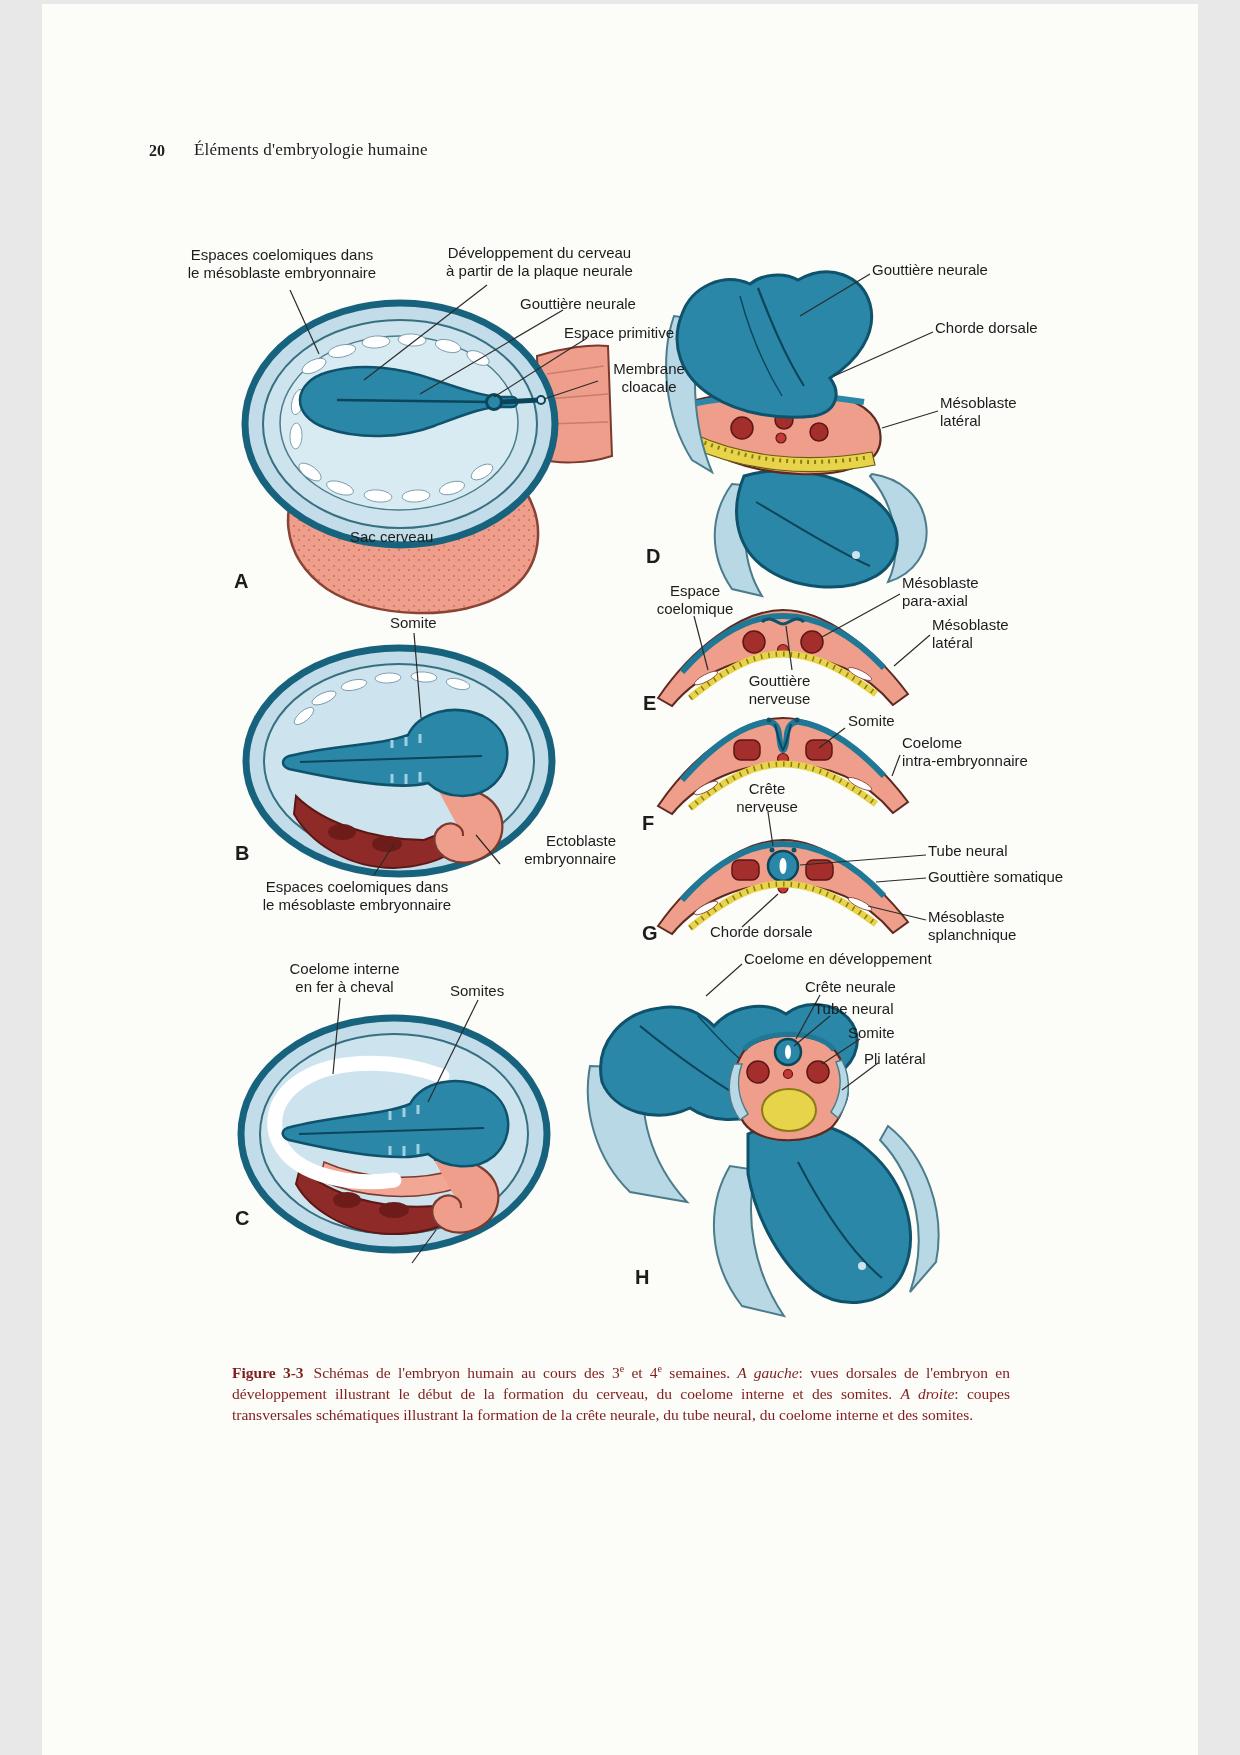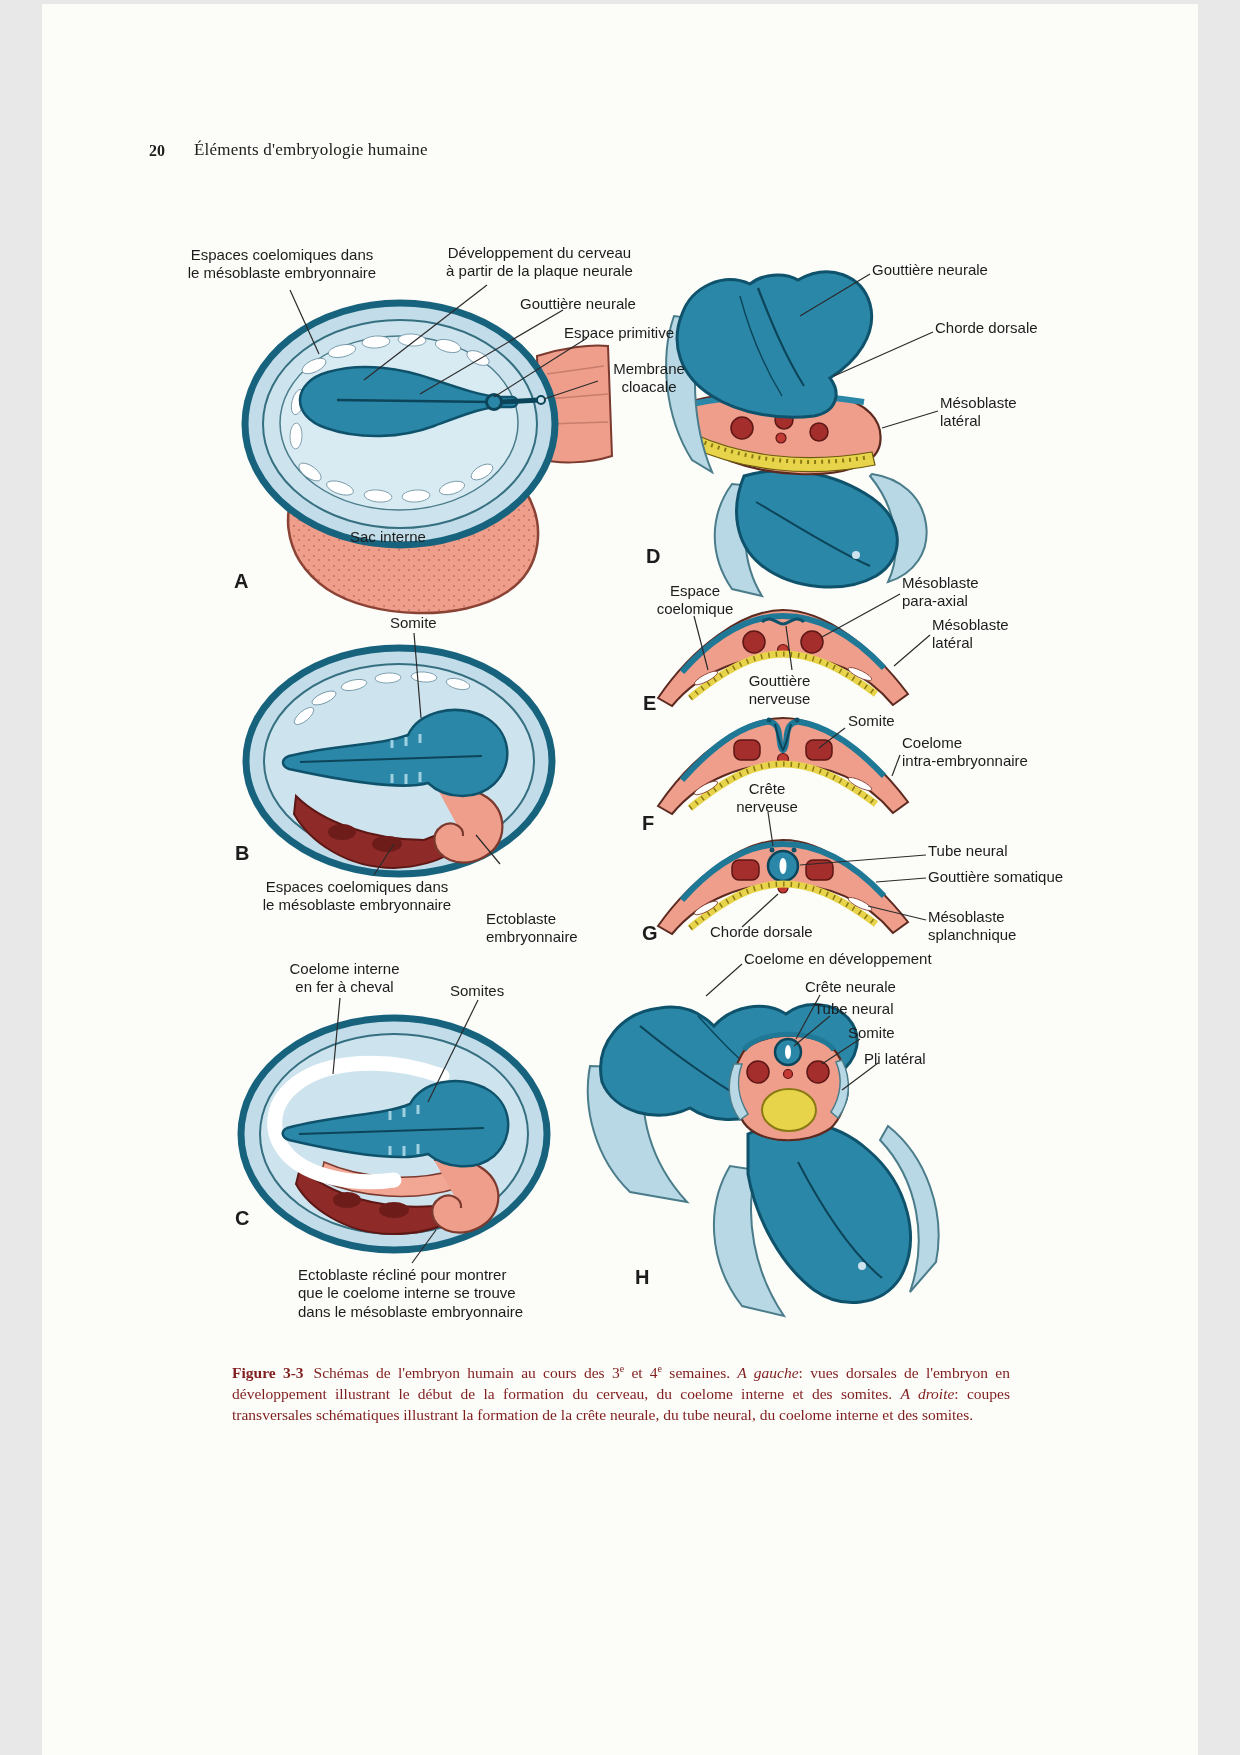--- a/index.html
+++ b/index.html
@@ -224,37 +224,34 @@
   </svg>
 
   <div class="lbl ctr" style="left:125px;top:242px;width:230px;">Espaces coelomiques dans
 le mésoblaste embryonnaire</div>
   <div class="lbl ctr" style="left:385px;top:240px;width:225px;">Développement du cerveau
 à partir de la plaque neurale</div>
   <div class="lbl" style="left:478px;top:291px;">Gouttière neurale</div>
   <div class="lbl" style="left:522px;top:320px;">Espace primitive</div>
   <div class="lbl ctr" style="left:552px;top:356px;width:110px;">Membrane
 cloacale</div>
-  <div class="lbl" style="left:308px;top:524px;">Sac interne</div>
+  <div class="lbl" style="left:308px;top:524px;">Sac cerveau</div>
   <div class="panel-letter" style="left:192px;top:566px;">A</div>
 
   <div class="lbl" style="left:348px;top:610px;">Somite</div>
   <div class="panel-letter" style="left:193px;top:838px;">B</div>
   <div class="lbl ctr" style="left:200px;top:874px;width:230px;">Espaces coelomiques dans
 le mésoblaste embryonnaire</div>
-  <div class="lbl" style="left:444px;top:906px;width:130px;">Ectoblaste
+  <div class="lbl" style="left:444px;top:828px;width:130px;text-align:right;">Ectoblaste
 embryonnaire</div>
 
   <div class="lbl ctr" style="left:215px;top:956px;width:175px;">Coelome interne
 en fer à cheval</div>
   <div class="lbl" style="left:408px;top:978px;">Somites</div>
   <div class="panel-letter" style="left:193px;top:1203px;">C</div>
-  <div class="lbl" style="left:256px;top:1262px;width:270px;">Ectoblaste récliné pour montrer
-que le coelome interne se trouve
-dans le mésoblaste embryonnaire</div>
 
   <div class="lbl" style="left:830px;top:257px;">Gouttière neurale</div>
   <div class="lbl" style="left:893px;top:315px;">Chorde dorsale</div>
   <div class="lbl" style="left:898px;top:390px;width:110px;">Mésoblaste
 latéral</div>
   <div class="panel-letter" style="left:604px;top:541px;">D</div>
 
   <div class="lbl ctr" style="left:598px;top:578px;width:110px;">Espace
 coelomique</div>
   <div class="lbl" style="left:860px;top:570px;width:120px;">Mésoblaste

